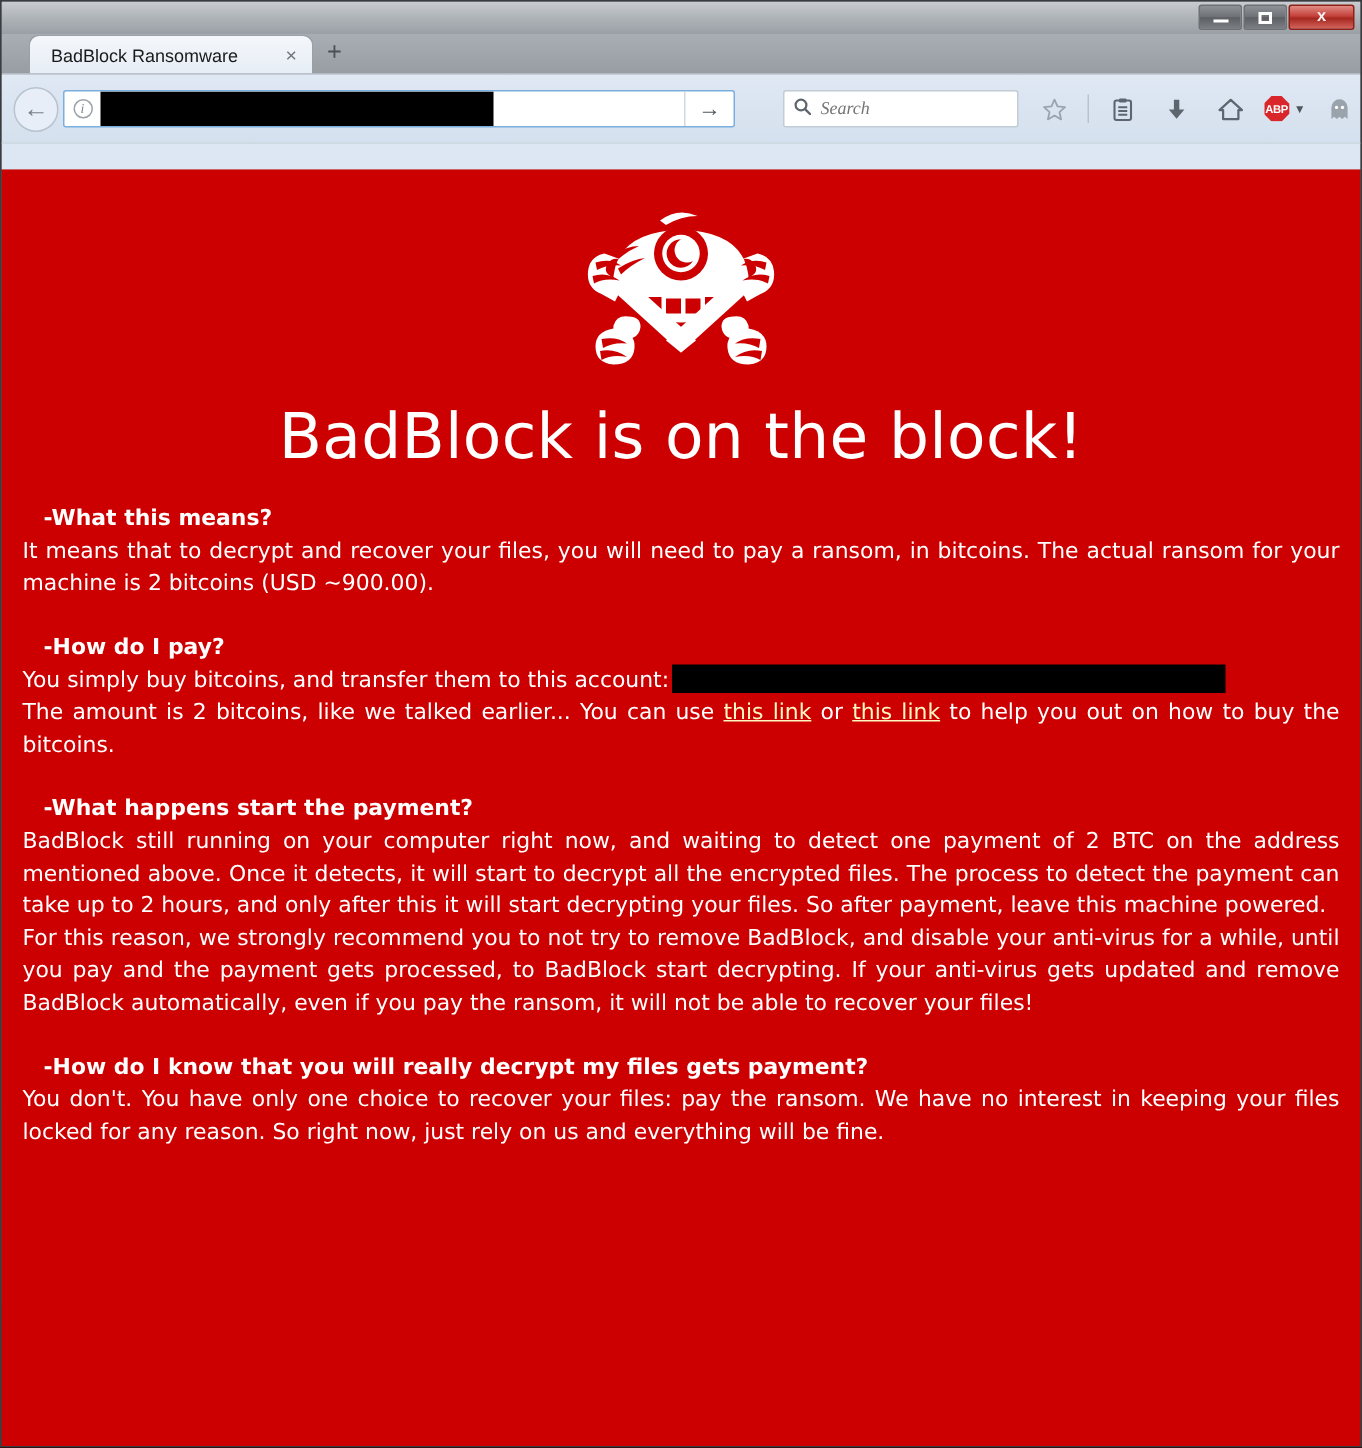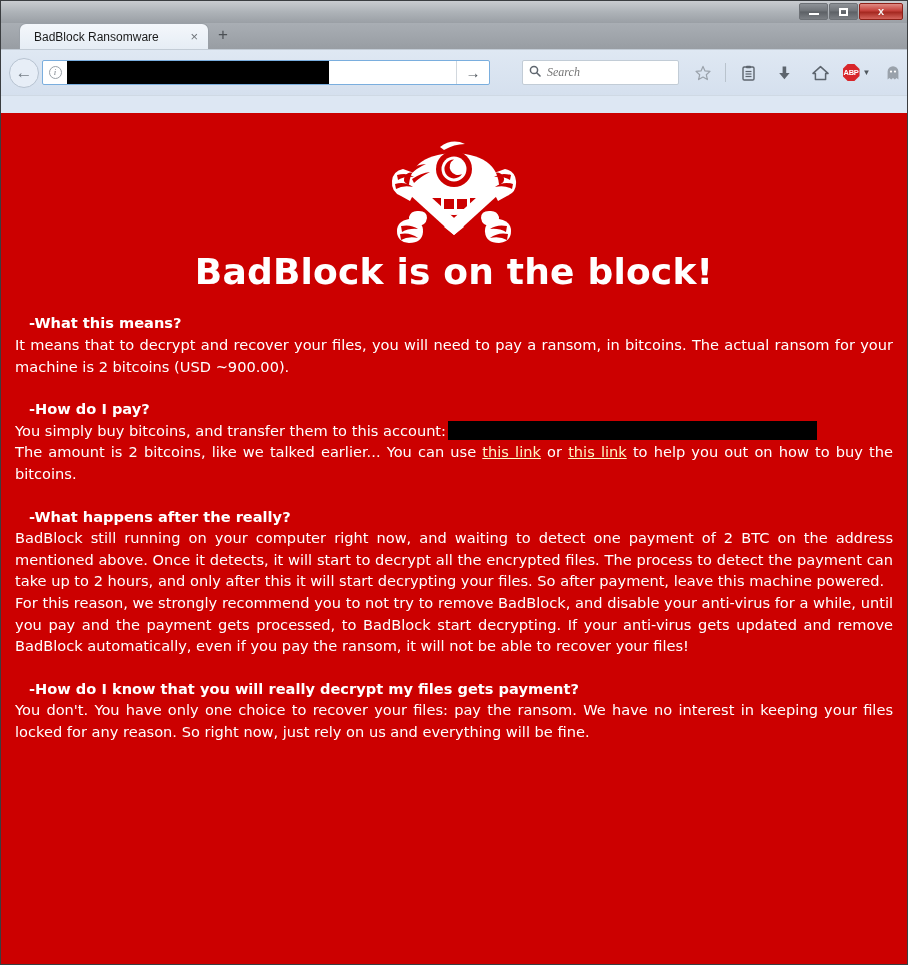--- a/index.html
+++ b/index.html
@@ -249,23 +249,23 @@
     background: #cc0000;
     padding: 0 14px;
     overflow: hidden;
   }
   .hero {
     padding-top: 24px;
     text-align: center;
   }
   .logo { display: block; margin: 0 auto; }
   .hero-title {
-    margin-top: 4px;
-    font-size: 36px;
-    font-weight: 700;
+    margin-top: 20px;
+    font-size: 42px;
+    font-weight: 400;
     color: #ffffff;
     letter-spacing: 0.2px;
     line-height: 1.15;
     font-family: "DejaVu Sans", sans-serif;
   }
 
   .body-copy {
     margin-top: 20px;
     color: #ffffff;
     font-size: 14.6px;
@@ -458,21 +458,21 @@
       <p class="p-just">It means that to decrypt and recover your files, you will need to pay a ransom, in bitcoins. The actual ransom for your machine is 2 bitcoins (USD ~900.00).</p>
 
       <div class="gap"></div>
 
       <div class="qhead">-How do I pay?</div>
       <p><span>You simply buy bitcoins, and transfer them to this account:</span><span class="redact-inline"></span></p>
       <p class="p-just"><span>The amount is 2 bitcoins, like we talked earlier... You can use </span><a href="#" class="doclink">this link</a><span> or </span><a href="#" class="doclink">this link</a><span> to help you out on how to buy the bitcoins.</span></p>
 
       <div class="gap"></div>
 
-      <div class="qhead">-What happens after the really?</div>
+      <div class="qhead">-What happens start the payment?</div>
       <p class="p-just">BadBlock still running on your computer right now, and waiting to detect one payment of 2 BTC on the address mentioned above. Once it detects, it will start to decrypt all the encrypted files. The process to detect the payment can take up to 2 hours, and only after this it will start decrypting your files. So after payment, leave this machine powered.</p>
       <p class="p-just">For this reason, we strongly recommend you to not try to remove BadBlock, and disable your anti-virus for a while, until you pay and the payment gets processed, to BadBlock start decrypting. If your anti-virus gets updated and remove BadBlock automatically, even if you pay the ransom, it will not be able to recover your files!</p>
 
       <div class="gap"></div>
 
       <div class="qhead">-How do I know that you will really decrypt my files gets payment?</div>
       <p class="p-just">You don't. You have only one choice to recover your files: pay the ransom. We have no interest in keeping your files locked for any reason. So right now, just rely on us and everything will be fine.</p>
 
     </div>
   </div>

